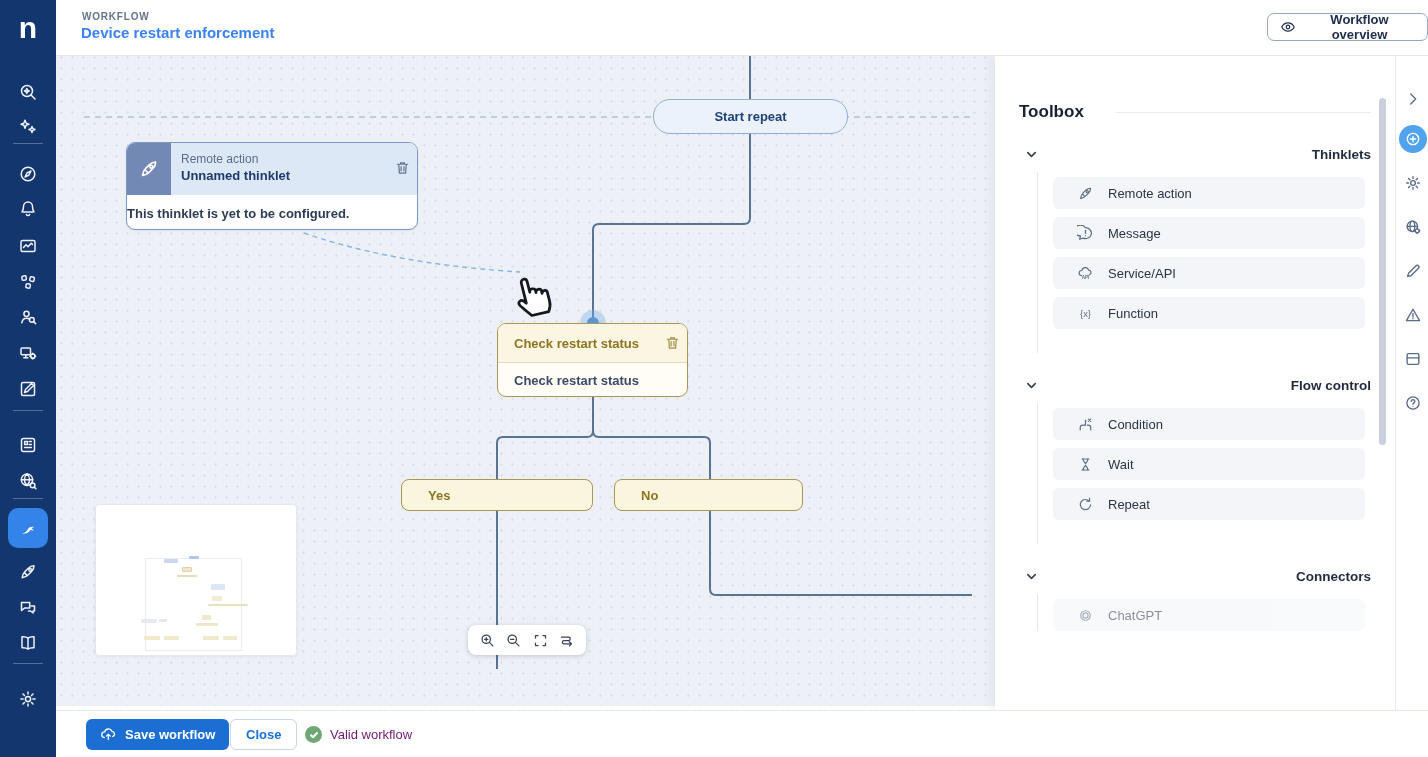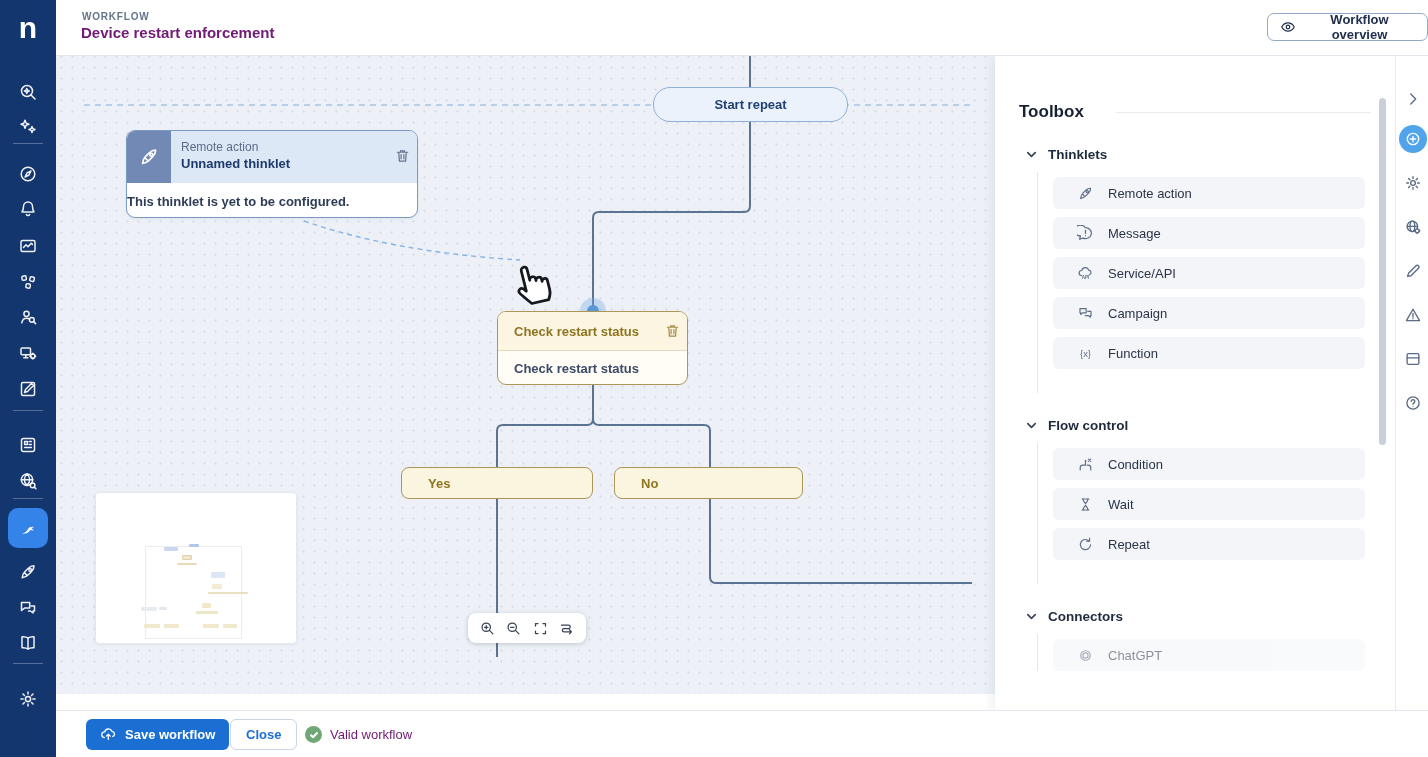--- a/index.html
+++ b/index.html
@@ -13,27 +13,27 @@
     color:#fff; font-size:30px; font-weight:700; }
   .snav { position:absolute; width:36px; height:36px; left:10px; display:flex; align-items:center; justify-content:center;
     color:rgba(255,255,255,.93); border-radius:8px; cursor:pointer; }
   .snav svg { width:20px; height:20px; stroke:currentColor; fill:none; stroke-width:1.5; stroke-linecap:round; stroke-linejoin:round; }
   .snav.active { left:8px; width:40px; height:40px; background:#3383E8; border-radius:10px; }
   .sdiv { position:absolute; left:13px; width:30px; height:1px; background:rgba(255,255,255,.28); }
 
   
   .header { position:absolute; left:56px; top:0; width:1372px; height:56px; background:#fff; border-bottom:1px solid #e3e7ee; z-index:20; }
   .eyebrow { position:absolute; left:26px; top:11px; font-size:10px; font-weight:700; letter-spacing:.8px; color:#64748b; }
-  .page-title { position:absolute; left:25px; top:24px; font-size:15px; font-weight:700; color:#701a75; }
+  .page-title { position:absolute; left:25px; top:24px; font-size:15px; font-weight:700; color:#3b82f6; }
   .overview-btn { position:absolute; left:1211px; top:13px; height:28px; padding:0 12px; display:flex; align-items:center; gap:8px;
     border:1px solid #94a8ca; border-radius:7px; background:#fff; font-size:13px; font-weight:600; color:#22304e; cursor:pointer; }
   .overview-btn svg { width:16px; height:16px; stroke:#22304e; fill:none; stroke-width:1.4; }
 
   
-  .canvas { position:absolute; left:56px; top:40px; width:1123px; height:654px; background:#EDF1F7;
+  .canvas { position:absolute; left:56px; top:52px; width:1123px; height:654px; background:#EDF1F7;
     background-image:radial-gradient(#dbe0ea 1px, transparent 1.1px); background-size:11px 11px; overflow:hidden; }
   .wires { position:absolute; left:0; top:0; }
 
   .node-start { position:absolute; left:597px; top:47px; width:195px; height:35px; background:#EBF2FB;
     border:1px solid #8FAFD9; border-radius:17px; display:flex; align-items:center; justify-content:center;
     font-size:13px; font-weight:700; color:#1F4075; cursor:pointer; }
 
   .remote-card { position:absolute; left:70px; top:90px; width:292px; height:88px; border:1px solid #7C99C4; border-radius:9px;
     background:#fff; overflow:hidden; box-shadow:0 1px 3px rgba(40,60,100,.08); cursor:pointer; }
   .remote-head { display:flex; height:52px; background:#DCE8F6; }
@@ -75,21 +75,21 @@
     border-radius:4px; box-shadow:0 1px 3px rgba(30,40,60,.07); z-index:5; }
   .minimap .vp { position:absolute; left:49px; top:53px; width:97px; height:93px; border:1px solid #ececf0; }
   .mm { position:absolute; border-radius:1px; }
 
   
   .toolbox { position:absolute; left:995px; top:56px; width:400px; height:654px; background:#fff;
     box-shadow:-4px 0 10px rgba(30,40,60,.07); z-index:10; overflow:hidden; }
   .tb-title-row { display:flex; align-items:center; gap:32px; margin:46px 24px 0 24px;text-align:center; }
   .tb-title { font-size:17px; font-weight:700; color:#172031; }
   .tb-rule { flex:1; height:1px; background:#e8ebf0; }
-  .tb-sec-head { display:flex; align-items:center; gap:10px; margin:25px 24px 0 30px; cursor:pointer; }
+  .tb-sec-head { display:flex; align-items:center; gap:10px; margin:25px 24px 0 30px; cursor:pointer;justify-content:space-between; }
   .tb-sec-head svg { width:13px; height:13px; stroke:#3a4354; fill:none; stroke-width:1.8; stroke-linecap:round; stroke-linejoin:round; }
   .tb-sec-label { font-size:13.5px; font-weight:700; color:#1f2a3d; }
   .tb-items { margin:10px 24px 0 42px; border-left:1px solid #e4e8ee; padding:5px 0 16px 15px; }
   .tb-item { width:312px; height:32px; background:#F3F5F9; border-radius:6px; display:flex; align-items:center;
     padding-left:24px; gap:14px; margin-bottom:8px; cursor:grab; }
   .tb-item svg { width:17px; height:17px; stroke:#5f6e87; fill:none; stroke-width:1.4; stroke-linecap:round; stroke-linejoin:round; flex:none; }
   .tb-item-label { font-size:13px; color:#2a3447; }
   .tb-scrollbar { position:absolute; left:384px; top:42px; width:7px; height:347px; background:#c9d0db; border-radius:4px; cursor:pointer; }
   .tb-fade { position:absolute; left:0; bottom:0; width:100%; height:40px;
     background:linear-gradient(rgba(255,255,255,0), #fff 80%); pointer-events:none; }
@@ -401,27 +401,20 @@
       </div>
       <div class="tb-item">
         <svg viewBox="0 0 20 20">
             <path d="M5.3 12.5a3 3 0 0 1 .4-6 4.1 4.1 0 0 1 8-.5 2.9 2.9 0 0 1 .9 5.6"></path>
             <text x="10" y="16.6" font-size="5.4" font-weight="bold" text-anchor="middle" fill="#5f6e87" stroke="none" font-family="Liberation Sans, sans-serif">API</text>
           </svg>
         <span class="tb-item-label">Service/API</span>
       </div>
       <div class="tb-item">
         <svg viewBox="0 0 20 20">
-            <path d="M3.5 4.2h7.3v5H6.5l-2.2 1.9V9.2h-.8z"></path>
-            <path d="M12.7 7.5h3.8v5h-.8v1.9l-2.2-1.9H9.6"></path>
-          </svg>
-        <span class="tb-item-label">Campaign</span>
-      </div>
-      <div class="tb-item">
-        <svg viewBox="0 0 20 20">
             <text x="10" y="14" font-size="11" text-anchor="middle" fill="#5f6e87" stroke="none" font-family="Liberation Sans, sans-serif">{x}</text>
           </svg>
         <span class="tb-item-label">Function</span>
       </div>
     </div>
 
     <div class="tb-sec-head">
       <svg viewBox="0 0 14 14">
           <path d="M3 5l4 4 4-4"></path>
         </svg>

